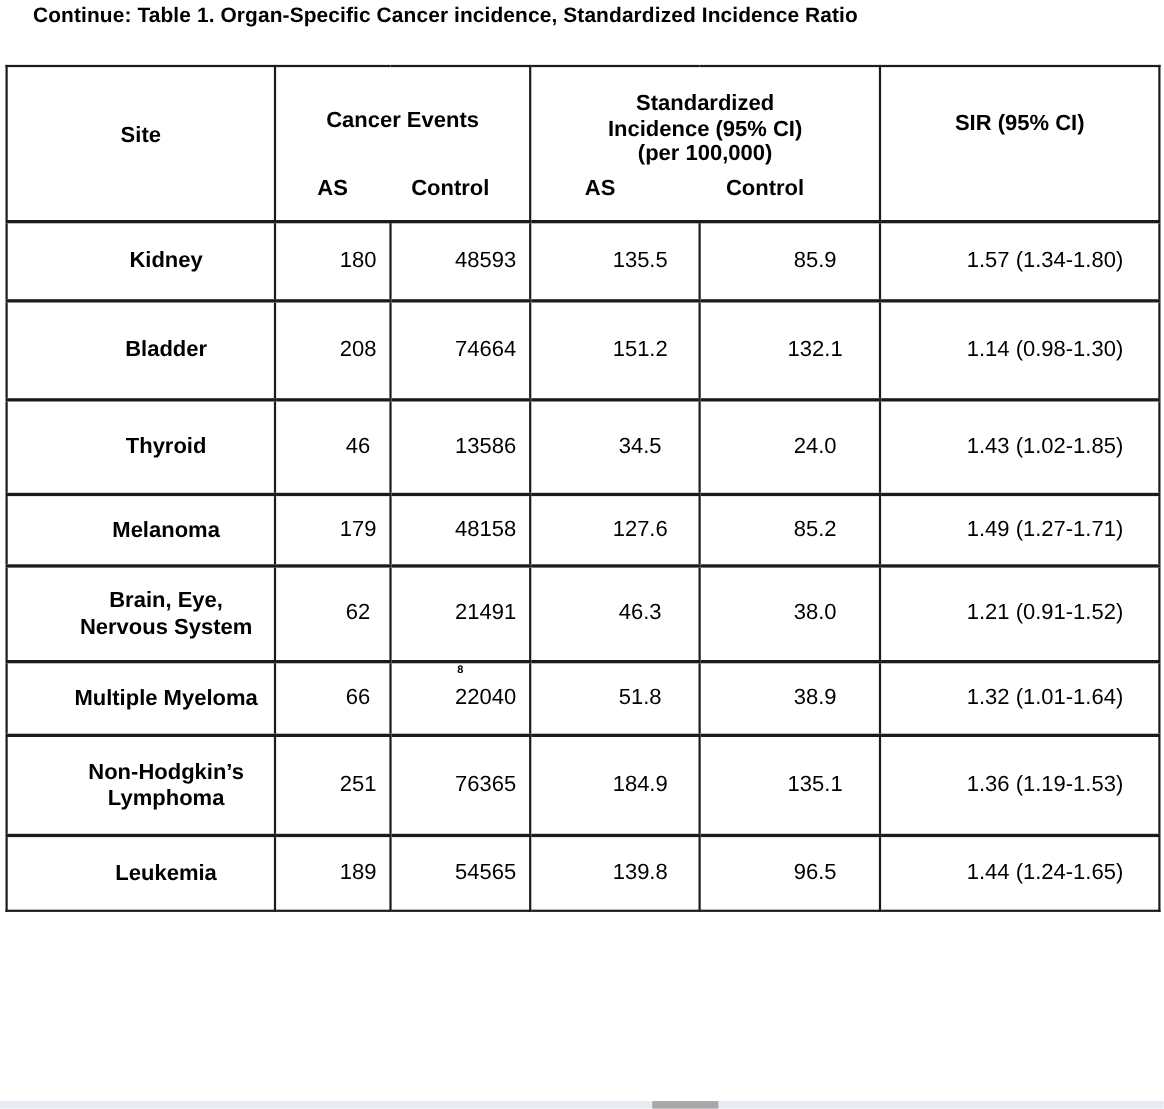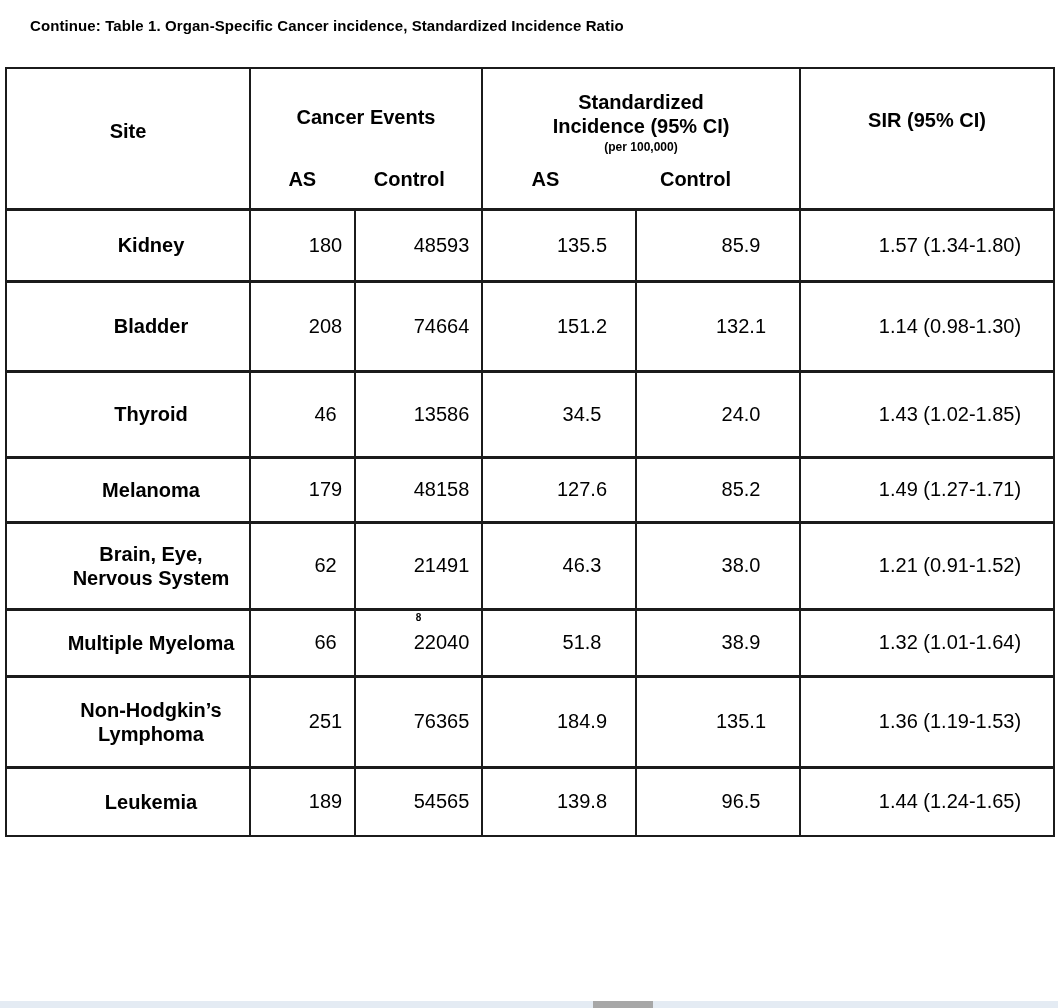--- a/index.html
+++ b/index.html
@@ -5,22 +5,22 @@
   * { margin: 0; padding: 0; box-sizing: border-box; }
   html, body {
     width: 1058px; height: 1008px;
     background: #ffffff;
     overflow: hidden;
     font-family: "Liberation Sans", "DejaVu Sans", sans-serif;
     color: #000000;
     position: relative;
   }
   .page-title {
-    margin: 17px 0 0 30px;
-    font-size: 15px;
+    margin: 4px 0 0 30px;
+    font-size: 19px;
     font-weight: bold;
     letter-spacing: 0.1px;
     white-space: nowrap;
   }
   table.sir-table {
     border-collapse: collapse;
     table-layout: fixed;
     width: 1048px;
     margin: 33px 0 0 5px;
   }
@@ -37,21 +37,21 @@
   
   th.hdr-site { vertical-align: middle; padding-bottom: 14px; }
   th.hdr-group { vertical-align: top; }
   .hdr-flex {
     display: flex; flex-direction: column;
     height: 136px; width: 100%;
   }
   .hdr-events-title { margin-top: 36px; line-height: 24px; }
   .hdr-inc-line { margin-top: 0; line-height: 24px; }
   .hdr-inc-first { margin-top: 21px; }
-  .hdr-per { font-size: 12px; line-height: 17px; margin-top: 1px; }
+  .hdr-per { font-size: 20px; line-height: 17px; margin-top: 1px; }
   .sub-labels {
     display: flex; margin-top: auto; padding-bottom: 14px;
     font-weight: bold;
     margin-left: 16px;
   }
   .sub-labels .lbl { display: block; text-align: center; }
   .ev-as  { width: 33%; }
   .ev-ctl { width: 67%; }
   .inc-as  { width: 31%; }
   .inc-ctl { width: 69%; }

